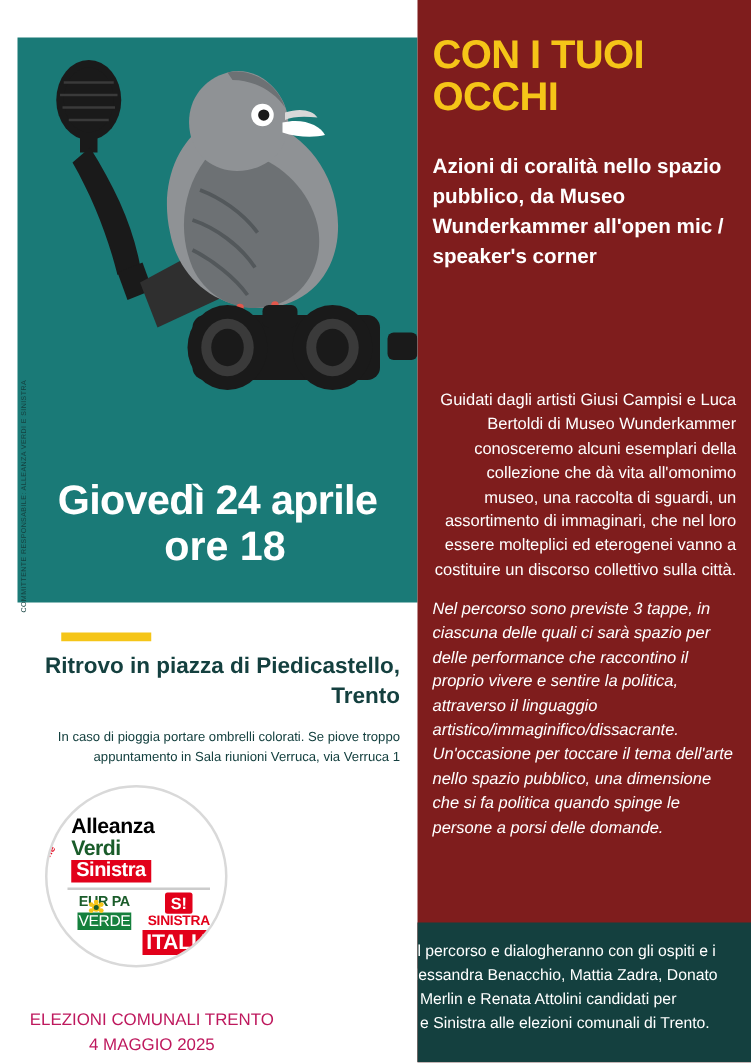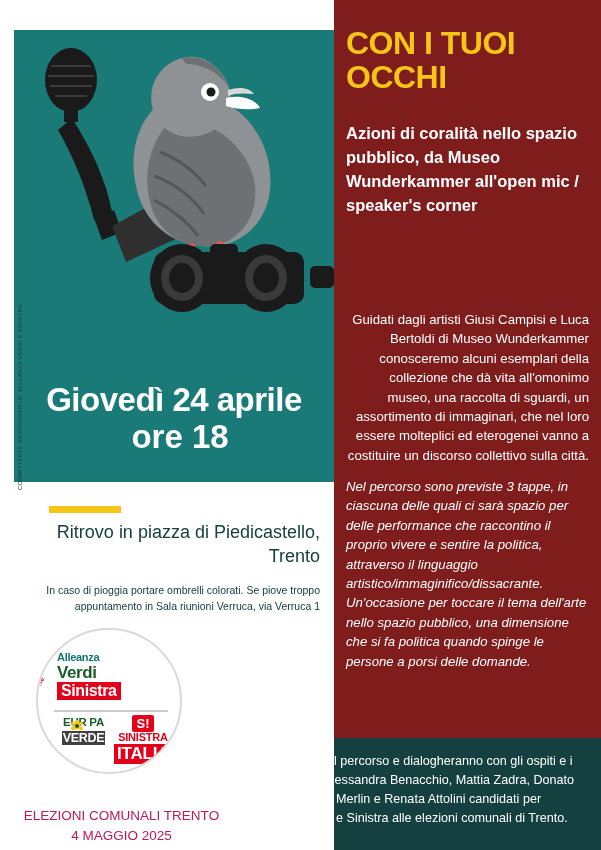--- a/index.html
+++ b/index.html
@@ -70,21 +70,21 @@
   }
 
   .venue {
     position: absolute;
     left: 14px;
     top: 500px;
     width: 306px;
     text-align: right;
     color: #14403f;
     font-size: 18px;
-    font-weight: normal;
+    font-weight: bold;
     line-height: 1.35;
   }
   .rain-note {
     position: absolute;
     left: 14px;
     top: 562px;
     width: 306px;
     text-align: right;
     color: #14403f;
     font-size: 10.5px;
@@ -133,23 +133,23 @@
     transform-origin: 50% 50%;
     text-align: center;
     letter-spacing: 0.2px;
   }
   .logo-top {
     position: absolute;
     left: 19px; top: 22px;
     width: 112px;
   }
   .logo-alleanza {
-    font-size: 11px;
-    font-weight: bold;
-    color: #0f766e;
+    font-size: 17px;
+    font-weight: bold;
+    color: #000000;
     line-height: 1.05;
     letter-spacing: -0.3px;
   }
   .logo-verdi {
     font-size: 17px;
     font-weight: bold;
     color: #1a5c2a;
     line-height: 1.0;
     letter-spacing: -0.4px;
   }
@@ -178,24 +178,24 @@
   }
   .logo-ev-green1 {
     font-size: 11.5px;
     font-weight: bold;
     color: #1a5c2a;
     line-height: 1.05;
     letter-spacing: -0.3px;
   }
   .logo-ev-box {
     display: inline-block;
-    background: #404040;
+    background: #15803d;
     color: #ffffff;
     font-size: 12.5px;
-    font-weight: bold;
+    font-weight: normal;
     padding: 0 1px;
     letter-spacing: -0.3px;
     line-height: 1.15;
   }
   .logo-si {
     position: absolute;
     left: 76px; top: 84px;
     width: 58px;
     text-align: center;
   }

